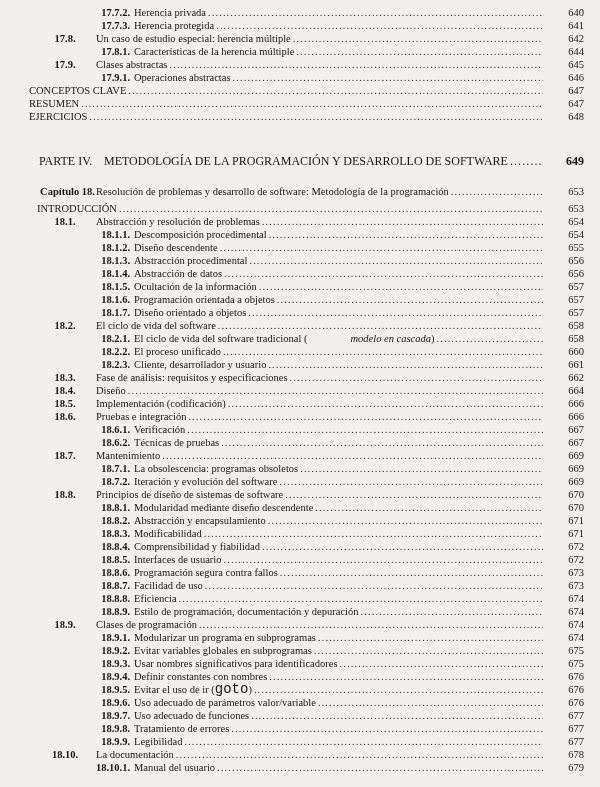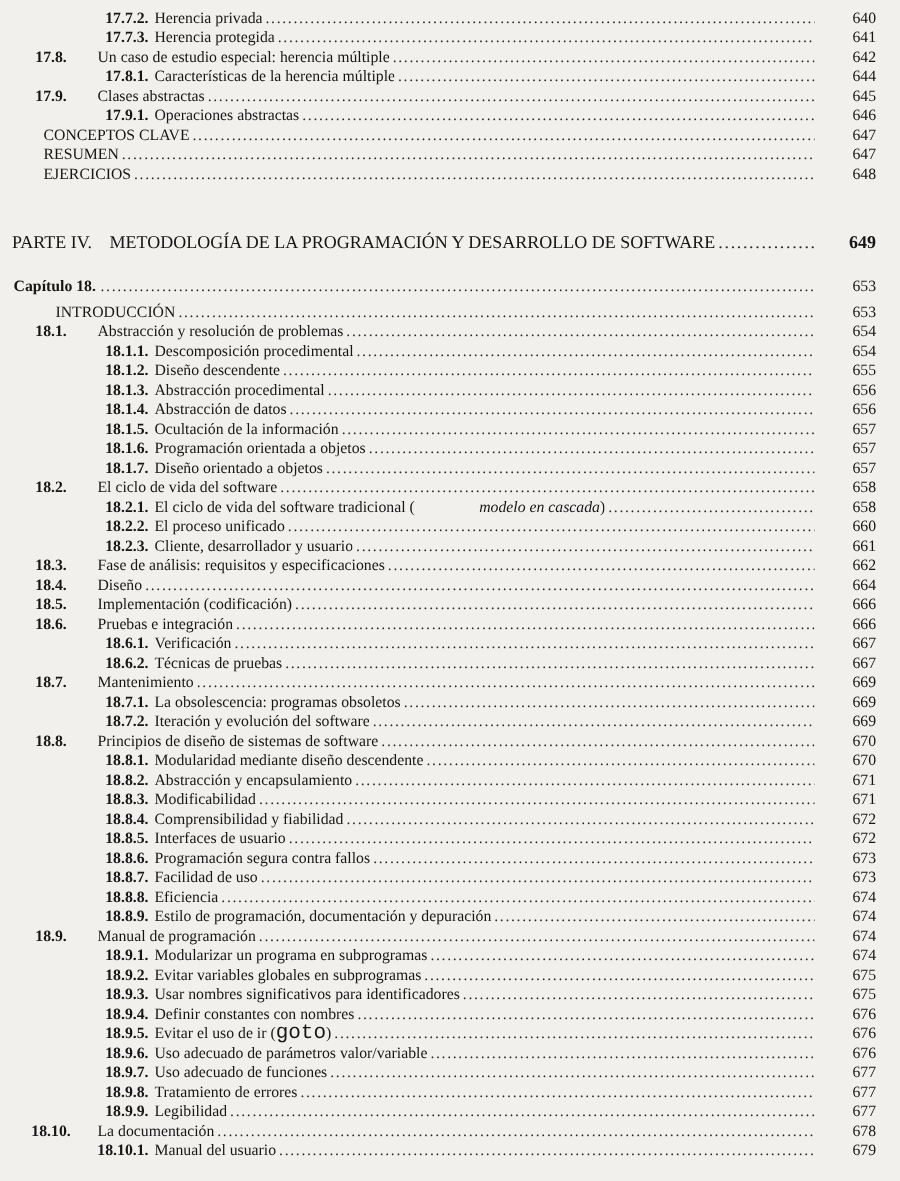--- a/index.html
+++ b/index.html
@@ -21,20 +21,21 @@
     display: flex;
     align-items: baseline;
     height: 13px;
     line-height: 13px;
     font-size: 10.5px;
     white-space: nowrap;
   }
   .lbl {
     flex: none;
     font-weight: bold;
+    margin-left: 31px;
   }
   .title {
     flex: none;
     overflow: hidden;
   }
   .dots {
     flex: 1 1 auto;
     min-width: 10px;
     overflow: hidden;
     white-space: nowrap;
@@ -123,20 +124,21 @@
       <span class="page">648</span>
     </div>
     <div class="row lv-part">
       <span class="lbl">PARTE IV.</span>
       <span class="title">METODOLOGÍA DE LA PROGRAMACIÓN Y DESARROLLO DE SOFTWARE</span>
       <span class="dots">....................................................................................................................................................................................................................................................................</span>
       <span class="page">649</span>
     </div>
     <div class="row lv-chapter">
       <span class="lbl">Capítulo 18.</span>
+      <span class="title">Resolución de problemas y desarrollo de software: Metodología de la programación</span>
       <span class="dots">....................................................................................................................................................................................................................................................................</span>
       <span class="page">653</span>
     </div>
     <div class="row lv-front2">
       <span class="title">INTRODUCCIÓN</span>
       <span class="dots">....................................................................................................................................................................................................................................................................</span>
       <span class="page">653</span>
     </div>
     <div class="row lv-1">
       <span class="lbl">18.1.</span>
@@ -319,21 +321,21 @@
       <span class="page">674</span>
     </div>
     <div class="row lv-2">
       <span class="lbl">18.8.9.</span>
       <span class="title">Estilo de programación, documentación y depuración</span>
       <span class="dots">....................................................................................................................................................................................................................................................................</span>
       <span class="page">674</span>
     </div>
     <div class="row lv-1">
       <span class="lbl">18.9.</span>
-      <span class="title">Manual de programación</span>
+      <span class="title">Clases de programación</span>
       <span class="dots">....................................................................................................................................................................................................................................................................</span>
       <span class="page">674</span>
     </div>
     <div class="row lv-2">
       <span class="lbl">18.9.1.</span>
       <span class="title">Modularizar un programa en subprogramas</span>
       <span class="dots">....................................................................................................................................................................................................................................................................</span>
       <span class="page">674</span>
     </div>
     <div class="row lv-2">

